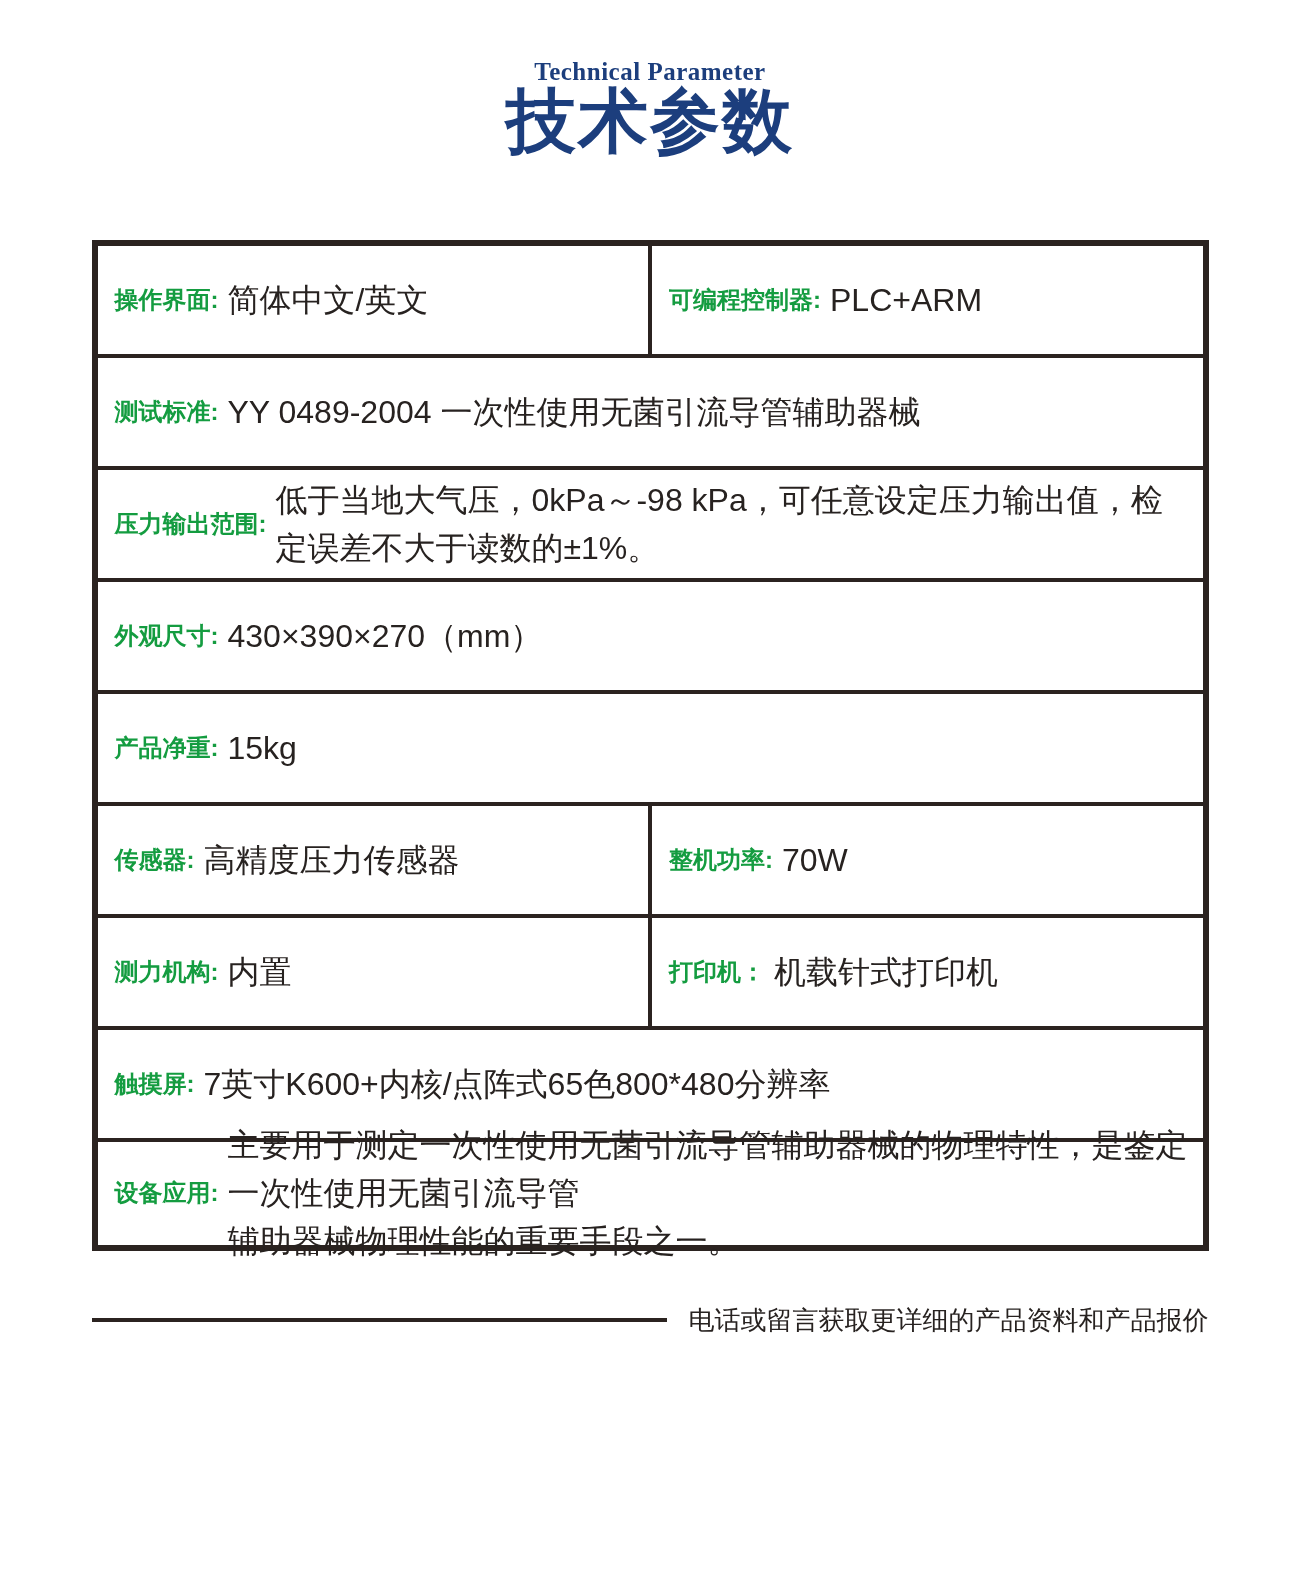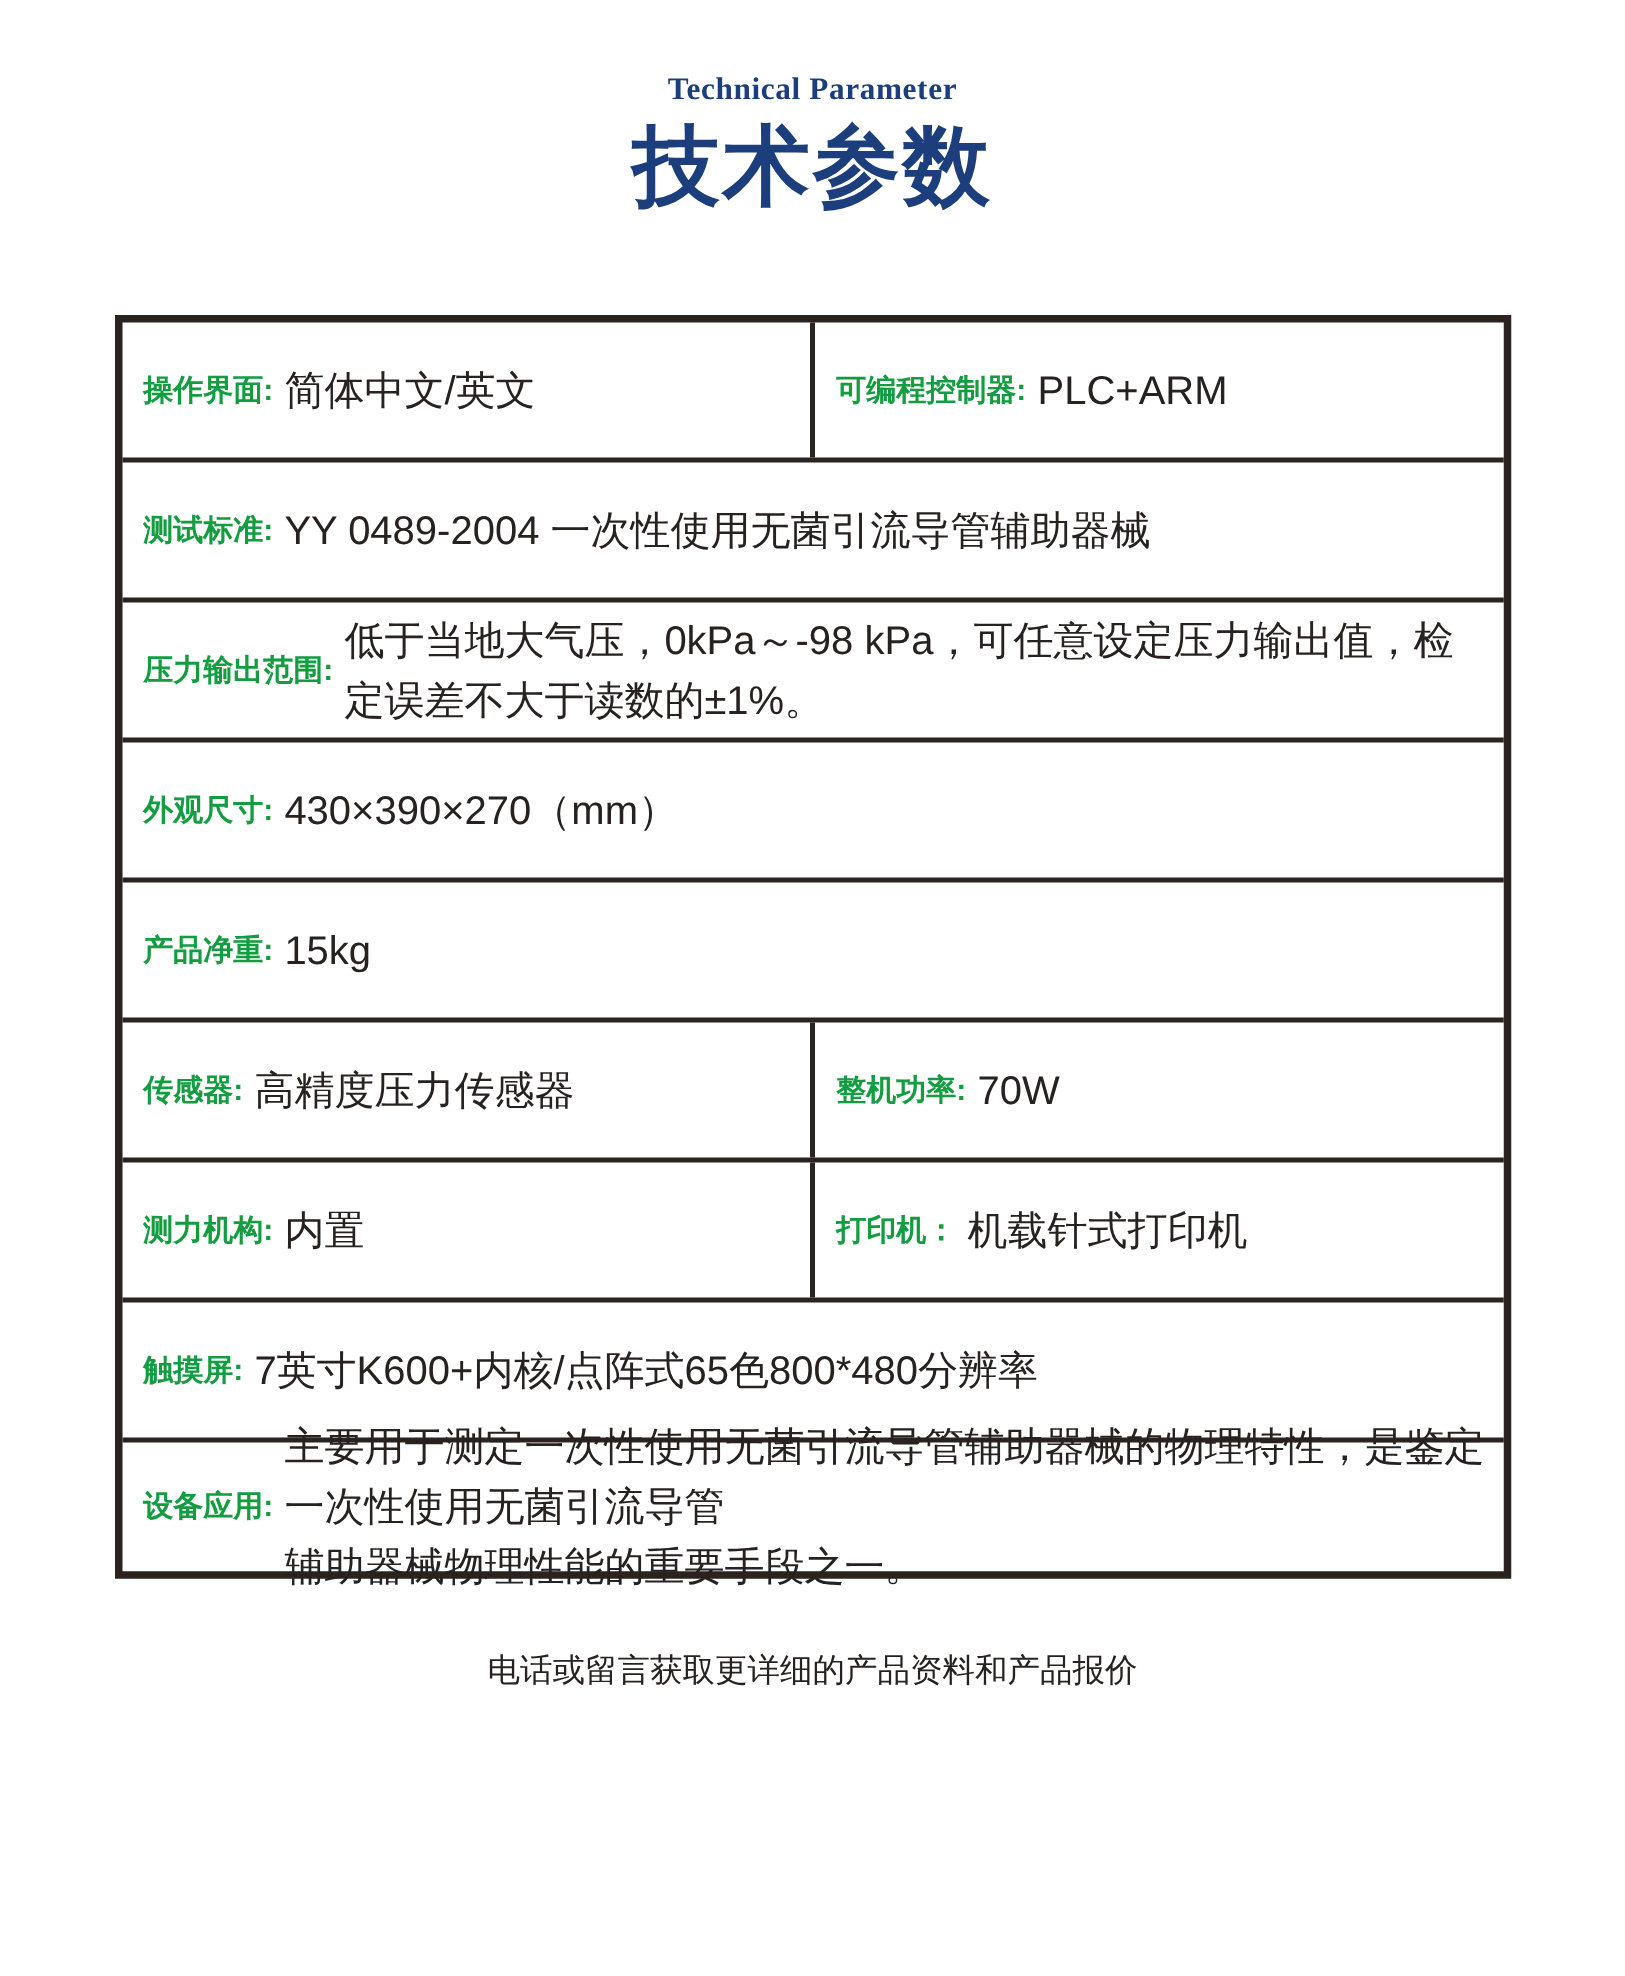--- a/index.html
+++ b/index.html
@@ -16,21 +16,20 @@
     font-family: "Liberation Sans", "DejaVu Sans", sans-serif;
     color: var(--text-dark);
     overflow: hidden;
   }
   .header { text-align: center; padding-top: 58px; }
   .subtitle {
     font-size: 25px; font-weight: 700; line-height: 1.1;
     color: var(--title-blue); letter-spacing: 0.5px; font-family: Liberation Serif, serif;
   }
   .title {
-    margin-top: 12px;
     font-size: 70px; font-weight: 900; line-height: 1.0;
     color: var(--title-blue); letter-spacing: 2px;
   }
   .spec-table {
     width: 1117px;
     margin: 84px auto 0 auto;
     border: 6px solid var(--border-dark);
   }
   .trow {
     display: flex;
@@ -60,21 +59,20 @@
     color: var(--text-dark);
     line-height: 1.5;
     white-space: pre-line;
     min-width: 0;
   }
   .footer {
     width: 1117px;
     margin: 52px auto 0 auto;
     display: flex;
     align-items: center;
-    flex-direction: column;
   }
   .footer-line {
     flex: 1 1 auto;
     height: 4px;
     background: var(--border-dark);
     margin-right: 22px;
   }
   .footer-note {
     flex: 0 0 auto;
     font-size: 26px;

